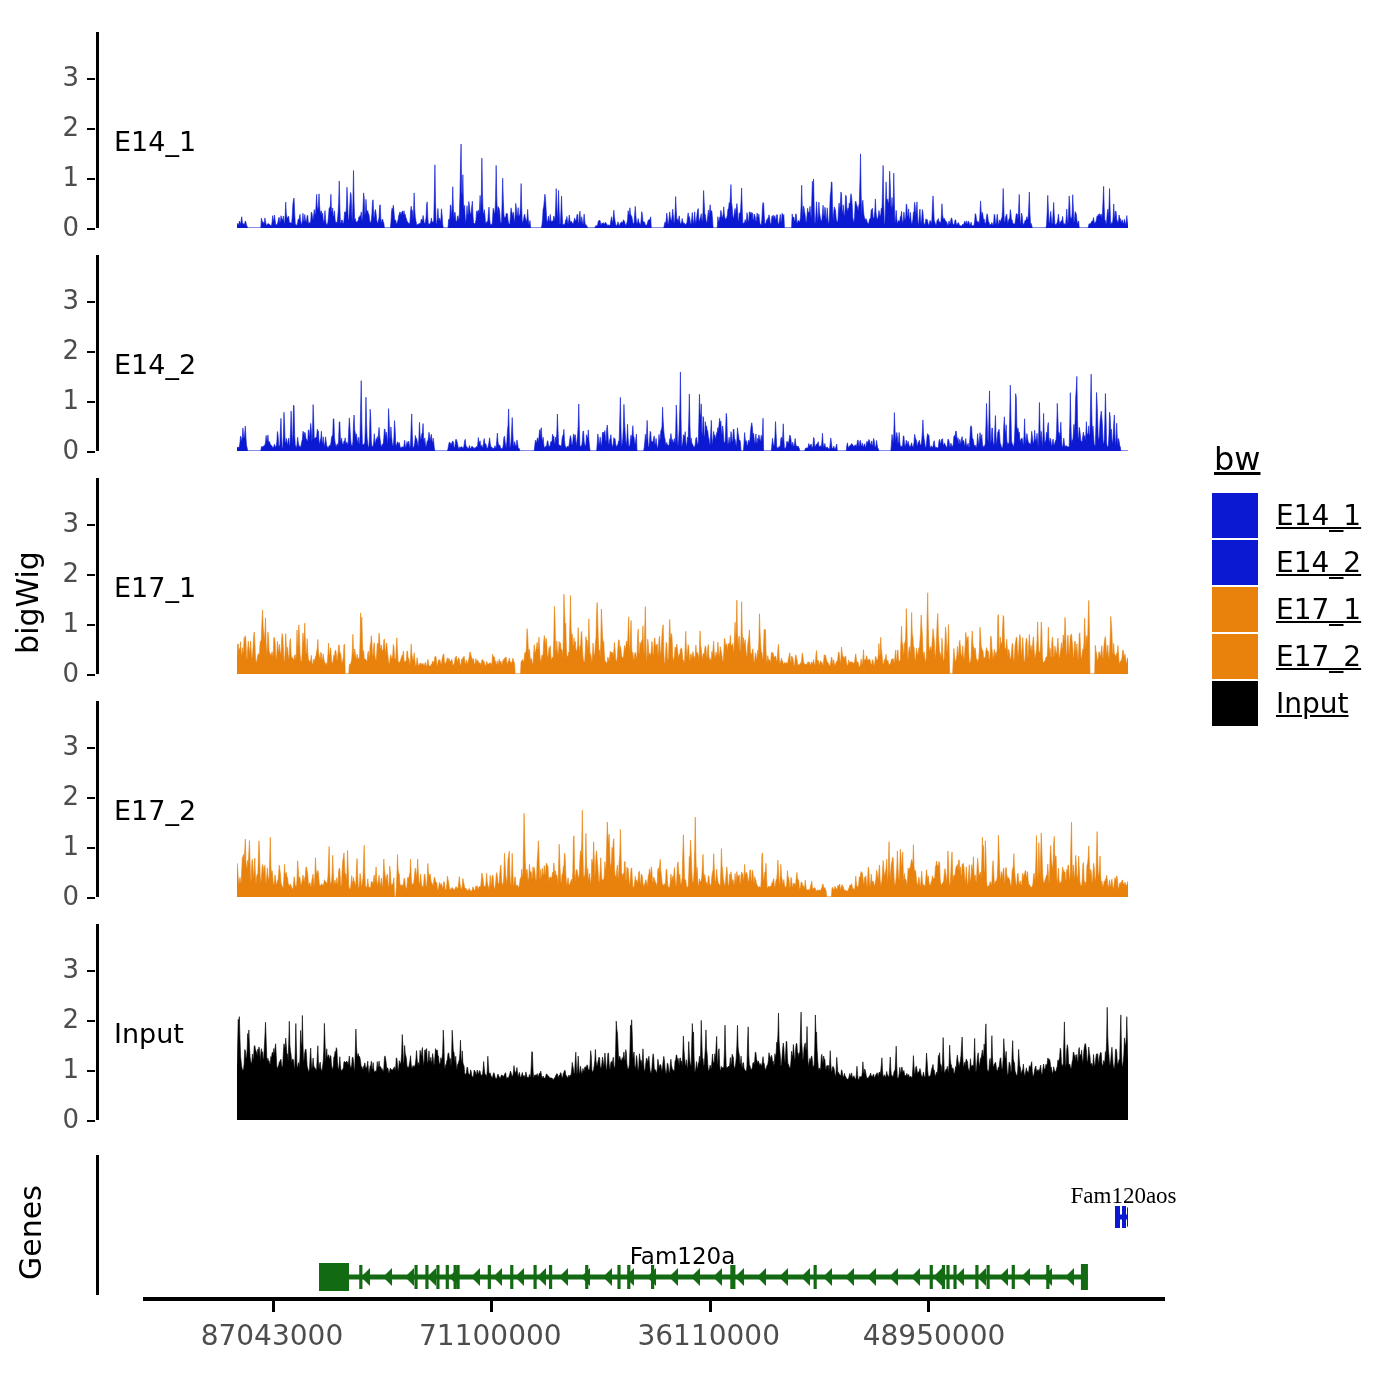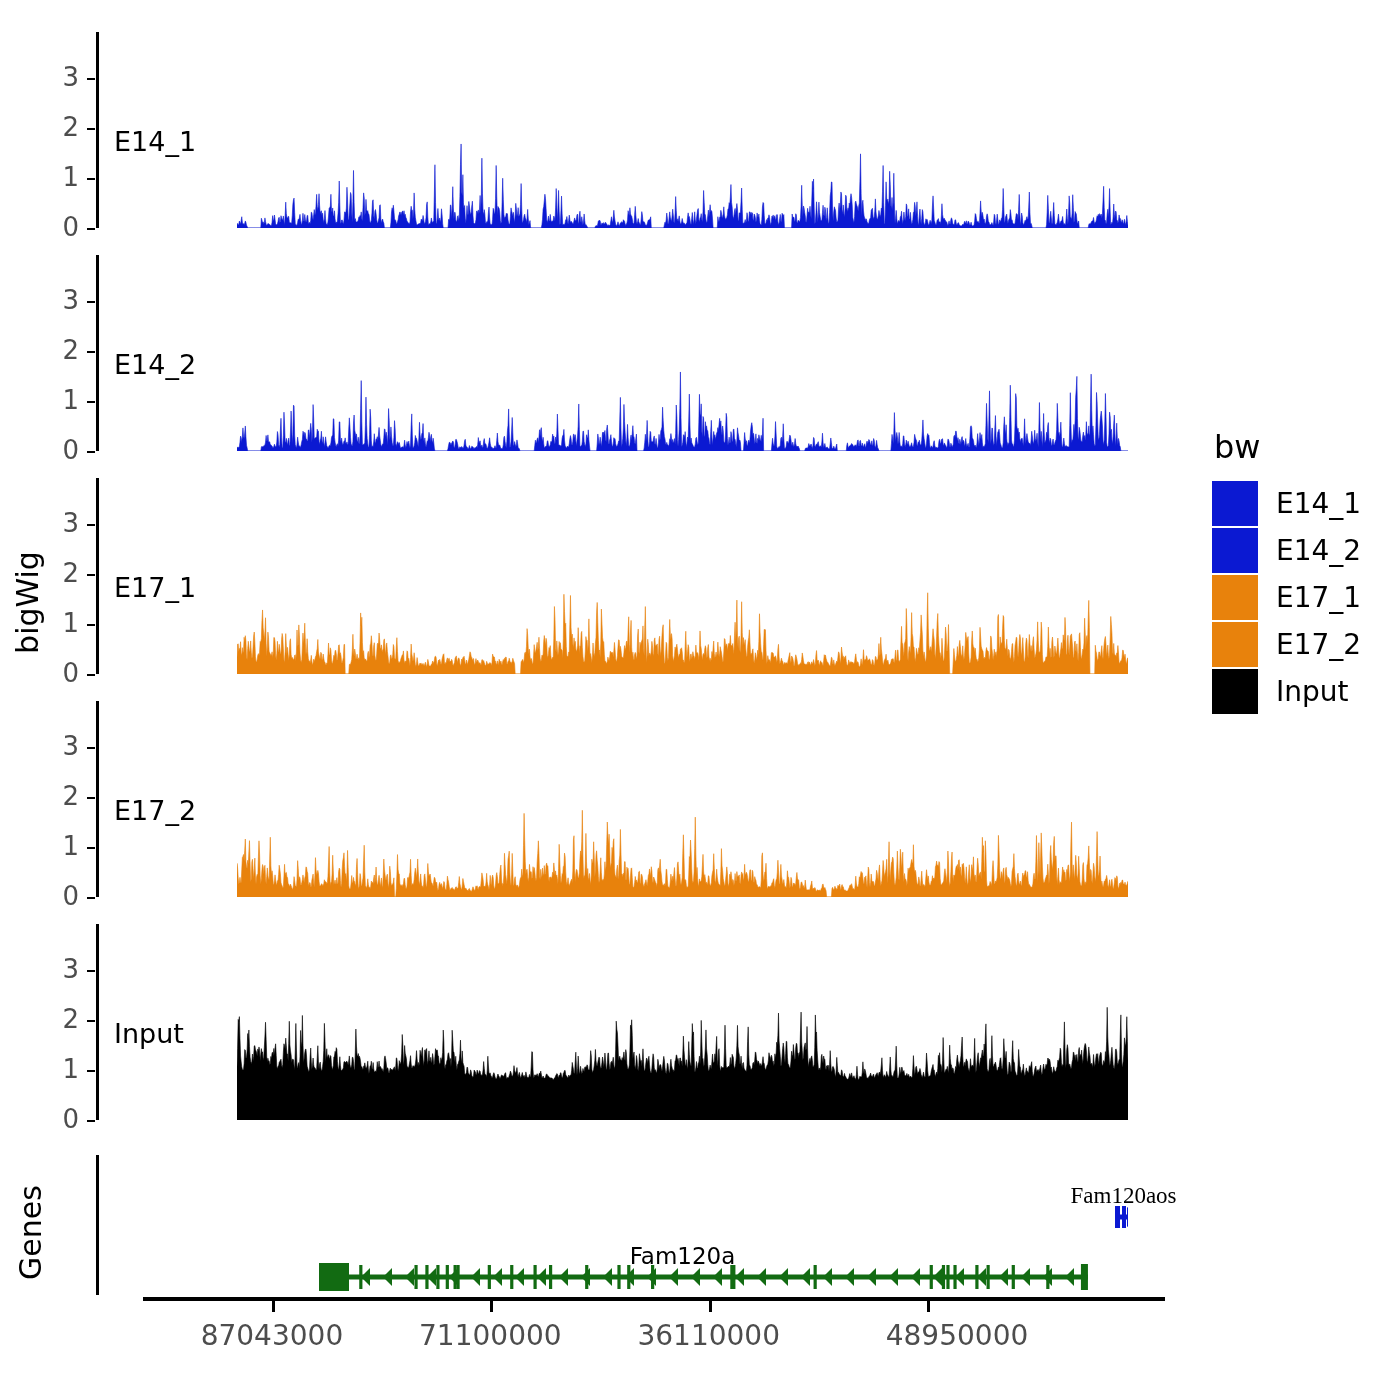--- a/index.html
+++ b/index.html
@@ -260,24 +260,24 @@
 
   <div id="xaxisbar" style="left: 143px; top: 1297px; width: 1022px;"></div>
   <div id="xticks">
       <div class="xtick" style="left: 271.941px; top: 1301px;"></div>
       <div class="xticklabel" style="left: 271.941px; top: 1319px;">87043000</div>
       <div class="xtick" style="left: 490.324px; top: 1301px;"></div>
       <div class="xticklabel" style="left: 490.324px; top: 1319px;">71100000</div>
       <div class="xtick" style="left: 708.706px; top: 1301px;"></div>
       <div class="xticklabel" style="left: 708.706px; top: 1319px;">36110000</div>
       <div class="xtick" style="left: 927.088px; top: 1301px;"></div>
-      <div class="xticklabel" style="left: 957px; top: 1319px; text-align: center;">48950000</div>
+      <div class="xticklabel" style="left: 934px; top: 1319px; text-align: center;">48950000</div>
     </div>
 
-  <div id="legend" style="left: 1212px; top: 428px;">
+  <div id="legend" style="left: 1212px; top: 440px; text-decoration: underline;">
     <div id="legendtitle">bw</div>
     <div id="legendrows">
         <div class="legrow">
           <div class="legswatch" style="background: rgb(11, 25, 210);"></div>
           <div class="leglabel">E14_1</div>
         </div>
         <div class="legrow">
           <div class="legswatch" style="background: rgb(11, 25, 210);"></div>
           <div class="leglabel">E14_2</div>
         </div>

